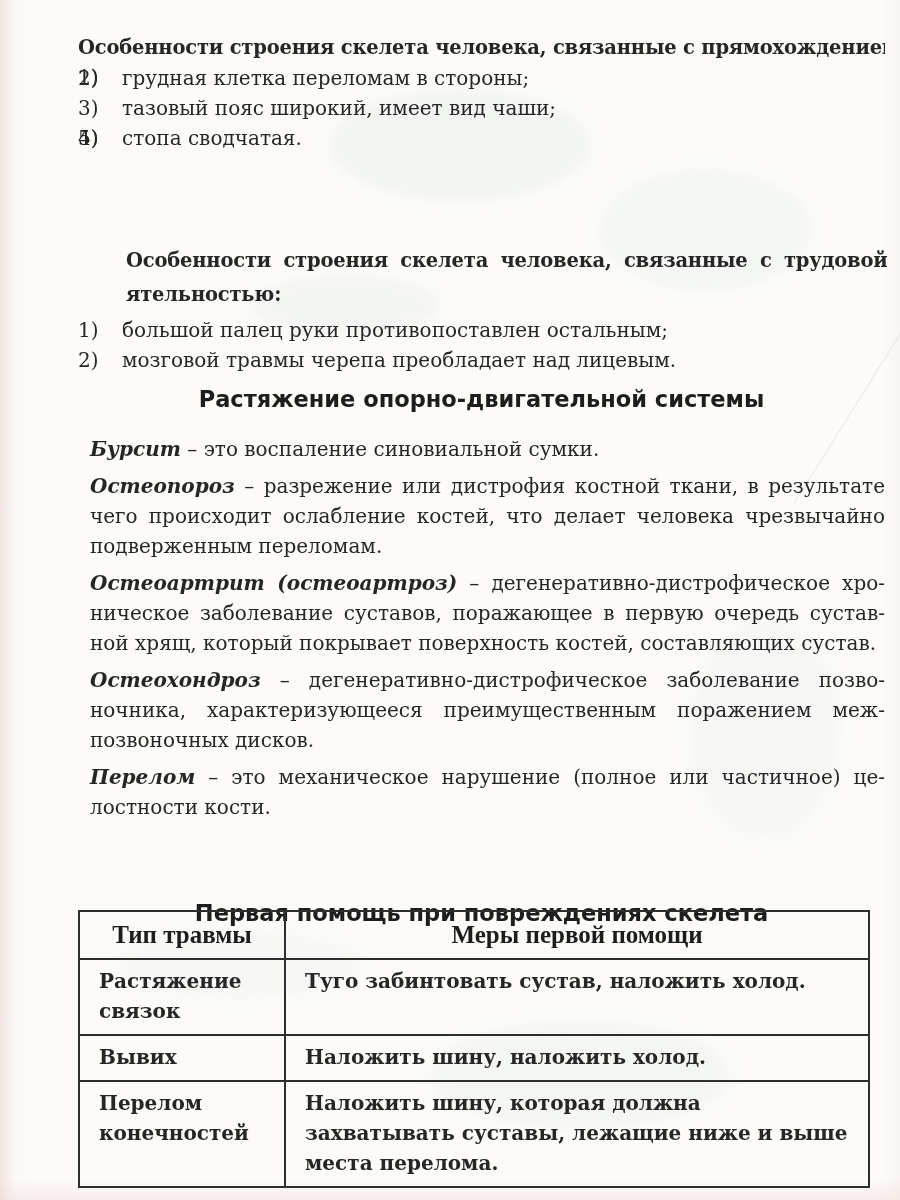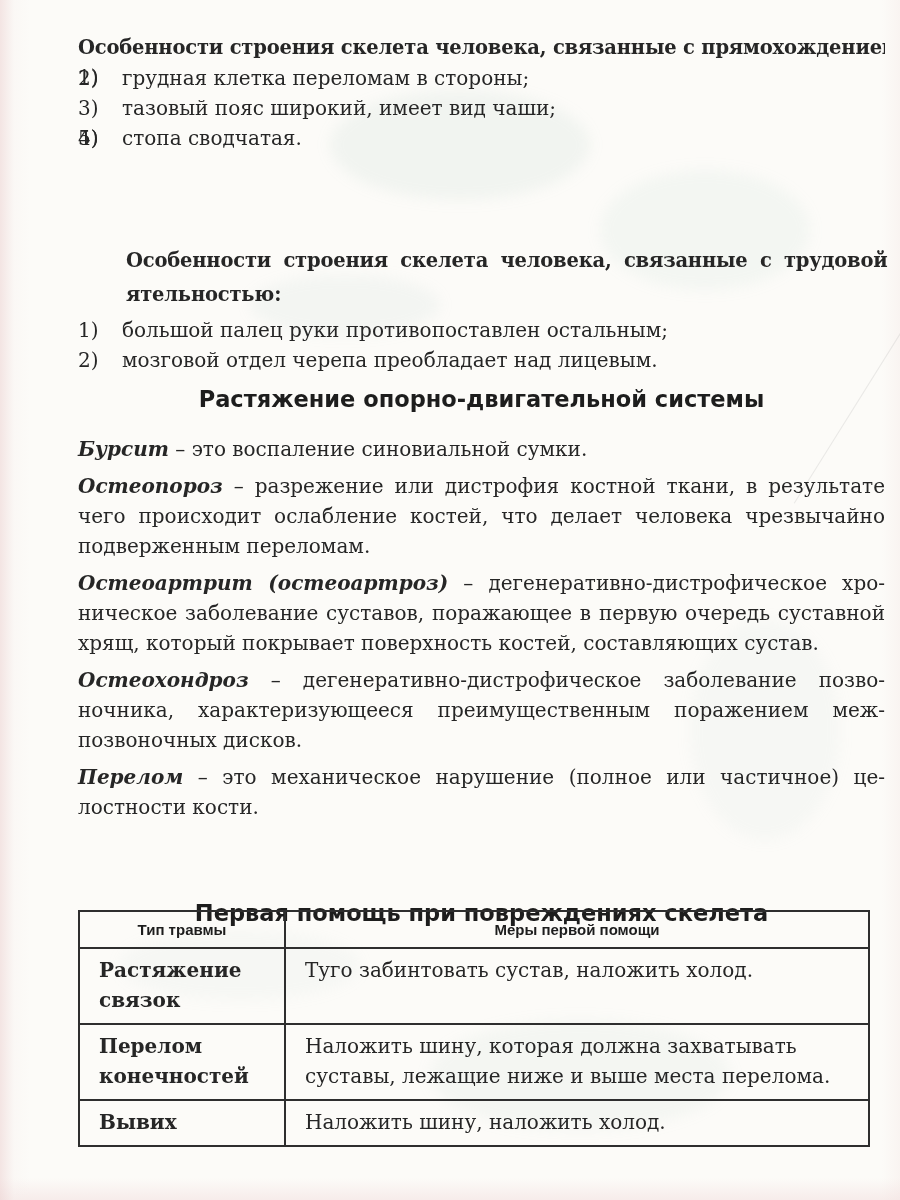--- a/index.html
+++ b/index.html
@@ -57,41 +57,42 @@
 
   .center-heading {
     font-family: "DejaVu Sans", sans-serif;
     font-weight: bold;
     font-size: 22.5px;
     text-align: center;
     color: #1d1d1d;
   }
 
   .defs p {
-    margin: 0 0 7px 0;
+    margin: 0 0 7px 12px;
     font-size: 20px;
     line-height: 30px;
     text-align: justify;
     hyphens: manual;
     -webkit-hyphens: manual;
   }
   .defs .term { font-weight: bold; font-style: italic; }
 
   table.aid {
     border-collapse: collapse;
     width: 792px;
     background: transparent;
   }
   table.aid th, table.aid td {
     border: 2px solid #2e2e2e;
+    font-weight: bold;
   }
   table.aid th {
-    font-family: Liberation Sans, sans-serif;
-    font-weight: bold;
-    font-size: 15px;
+    font-family: Liberation Serif, serif;
+    font-weight: bold;
+    font-size: 25px;
     padding: 9px 6px;
     text-align: center;
     color: #1d1d1d;
   }
   table.aid td {
     font-size: 20px;
     line-height: 30px;
     padding: 6px 13px 8px 19px;
     vertical-align: top;
     text-align: left;
@@ -145,21 +146,21 @@
 
   <div class="block h-serif" style="top:244px;margin-left:48px;">Особенности строения скелета человека, связанные с трудовой де­ятельностью:</div>
 
   <div class="block num-list" style="top:316px;">
     <div class="num-item">
       <span class="num">1)</span>
       <span>большой палец руки противопоставлен остальным;</span>
     </div>
     <div class="num-item">
       <span class="num">2)</span>
-      <span>мозговой отдел черепа преобладает над лицевым.</span>
+      <span>мозговой травмы черепа преобладает над лицевым.</span>
     </div>
   </div>
 
   <div class="block center-heading" style="top:386px;">Растяжение опорно-двигательной системы</div>
 
   <div class="block defs" style="top:434px;">
     <p><span class="term">Бурсит</span><span> – это воспаление синовиальной сумки.</span></p>
     <p><span class="term">Остеопороз</span><span> – разрежение или дистрофия костной ткани, в результате чего происходит ослабление костей, что делает человека чрезвычайно подверженным переломам.</span></p>
     <p><span class="term">Остеоартрит (остеоартроз)</span><span> – дегенеративно-дистрофическое хро­ническое заболевание суставов, поражающее в первую очередь сустав­ной хрящ, который покрывает поверхность костей, составляющих су­став.</span></p>
     <p><span class="term">Остеохондроз</span><span> – дегенеративно-дистрофическое заболевание позво­ночника, характеризующееся преимущественным поражением меж­позвоночных дисков.</span></p>
@@ -175,26 +176,26 @@
           <th class="type-col">Тип травмы</th>
           <th>Меры первой помощи</th>
         </tr>
       </thead>
       <tbody>
         <tr>
           <td class="type-col">Растяжение связок</td>
           <td>Туго забинтовать сустав, наложить холод.</td>
         </tr>
         <tr>
+          <td class="type-col">Вывих</td>
+          <td>Наложить шину, наложить холод.</td>
+        </tr>
+        <tr>
           <td class="type-col">Перелом конечностей</td>
           <td>Наложить шину, которая должна захватывать суставы, лежащие ниже и выше места перелома.</td>
         </tr>
-        <tr>
-          <td class="type-col">Вывих</td>
-          <td>Наложить шину, наложить холод.</td>
-        </tr>
       </tbody>
     </table>
   </div>
 
   <div class="page-number">46</div>
 
 </div>
 
 </body></html>

